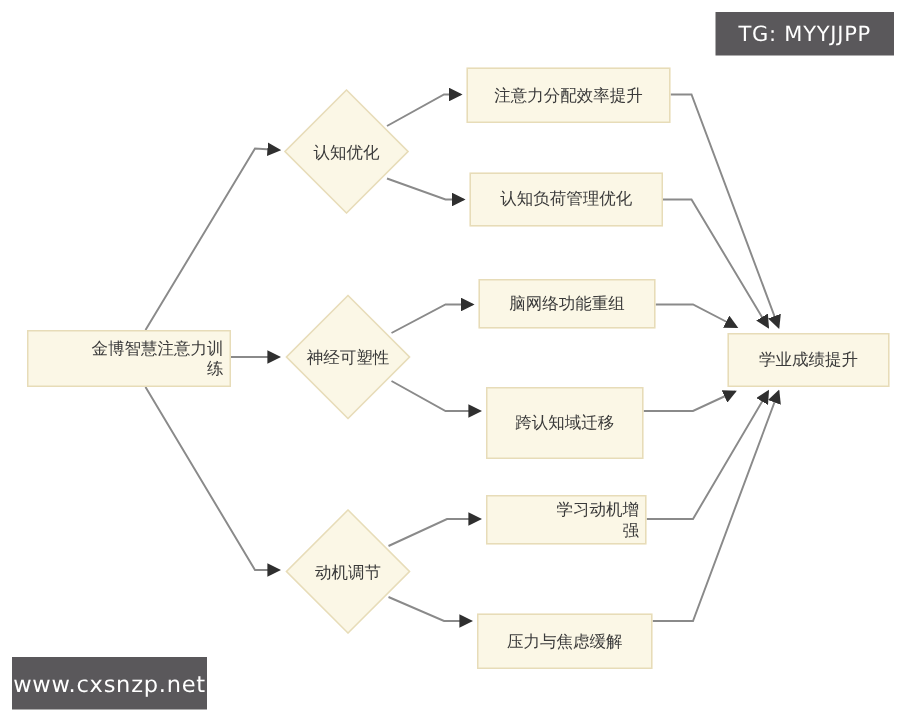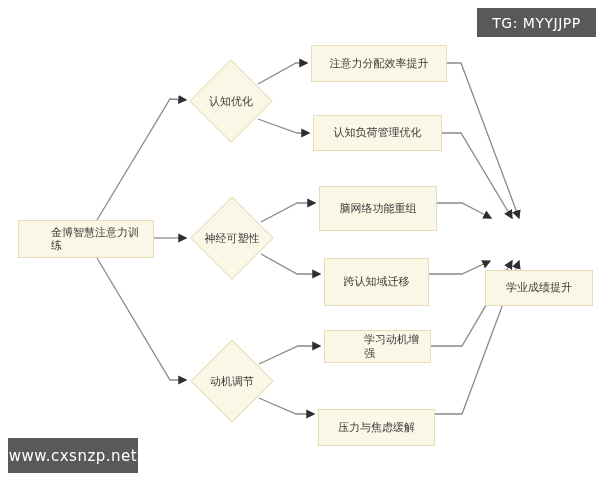--- a/index.html
+++ b/index.html
@@ -6,21 +6,21 @@
   .canvas{
     position:relative;width:600px;height:480px;background:#ffffff;overflow:hidden;
     font-family:"DejaVu Sans","Liberation Sans",sans-serif;
   }
   svg.wires{position:absolute;left:0;top:0;width:600px;height:480px;}
   svg.wires polyline{fill:none;stroke:var(--connector,#8a8a8a);stroke-width:1.3;}
   svg.wires .head{fill:var(--arrowhead,#2f2f2f);}
   .node{
     position:absolute;display:flex;align-items:center;justify-content:center;
     background:var(--node-fill,#fbf7e6);border:1px solid var(--node-border,#e7dcb8);
-    color:#3a3a3a;font-size:11px;line-height:1.2;text-align:left;box-sizing:border-box;
+    color:#3a3a3a;font-size:11px;line-height:1.2;text-align:right;box-sizing:border-box;
     padding:2px 4px;
   }
   .diamond{position:absolute;}
   .diamond .shape{
     position:absolute;left:50%;top:50%;width:59px;height:59px;
     transform:translate(-50%,-50%) rotate(45deg);
     background:var(--node-fill,#fbf7e6);border:1px solid var(--node-border,#e7dcb8);
     box-sizing:border-box;
   }
   .diamond .dlabel{
@@ -31,25 +31,25 @@
     position:absolute;display:flex;align-items:center;justify-content:center;
     background:var(--badge-bg,#5a585b);color:var(--badge-text,#fff);
     font-weight:normal;letter-spacing:.5px;box-sizing:border-box;
   }
   .badge.tg{left:477px;top:8px;width:119px;height:29px;font-size:14px;}
   .badge.site{left:8px;top:438px;width:130px;height:35px;font-size:15px;}
   
   .n-root{left:18px;top:220px;width:136px;height:38px;padding-left:32px;}
   .n-o1{left:311px;top:45px;width:136px;height:37px;}
   .n-o2{left:313px;top:115px;width:129px;height:36px;}
-  .n-o3{left:319px;top:186px;width:118px;height:45px;}
+  .n-o3{left:319px;top:186px;width:118px;height:33px;}
   .n-o4{left:324px;top:258px;width:105px;height:48px;}
   .n-o5{left:324px;top:330px;width:107px;height:33px;padding-left:39px;}
   .n-o6{left:318px;top:396px;width:117px;height:37px;margin-top:13px;}
-  .n-result{left:485px;top:222px;width:108px;height:36px;margin-top:48px;}
+  .n-result{left:485px;top:222px;width:108px;height:36px;}
   .d-1{left:189px;top:59px;width:84px;height:84px;}
   .d-2{left:190px;top:196px;width:84px;height:84px;}
   .d-3{left:190px;top:339px;width:84px;height:84px;}
 </style>
 </head>
 <body>
 
 <div class="canvas" style="--node-fill: #fbf7e6; --node-border: #e7dcb8; --connector: #8a8a8a; --arrowhead: #2f2f2f; --badge-bg: #5a585b; --badge-text: #ffffff;">
 
   <svg class="wires" viewBox="0 0 600 480">

